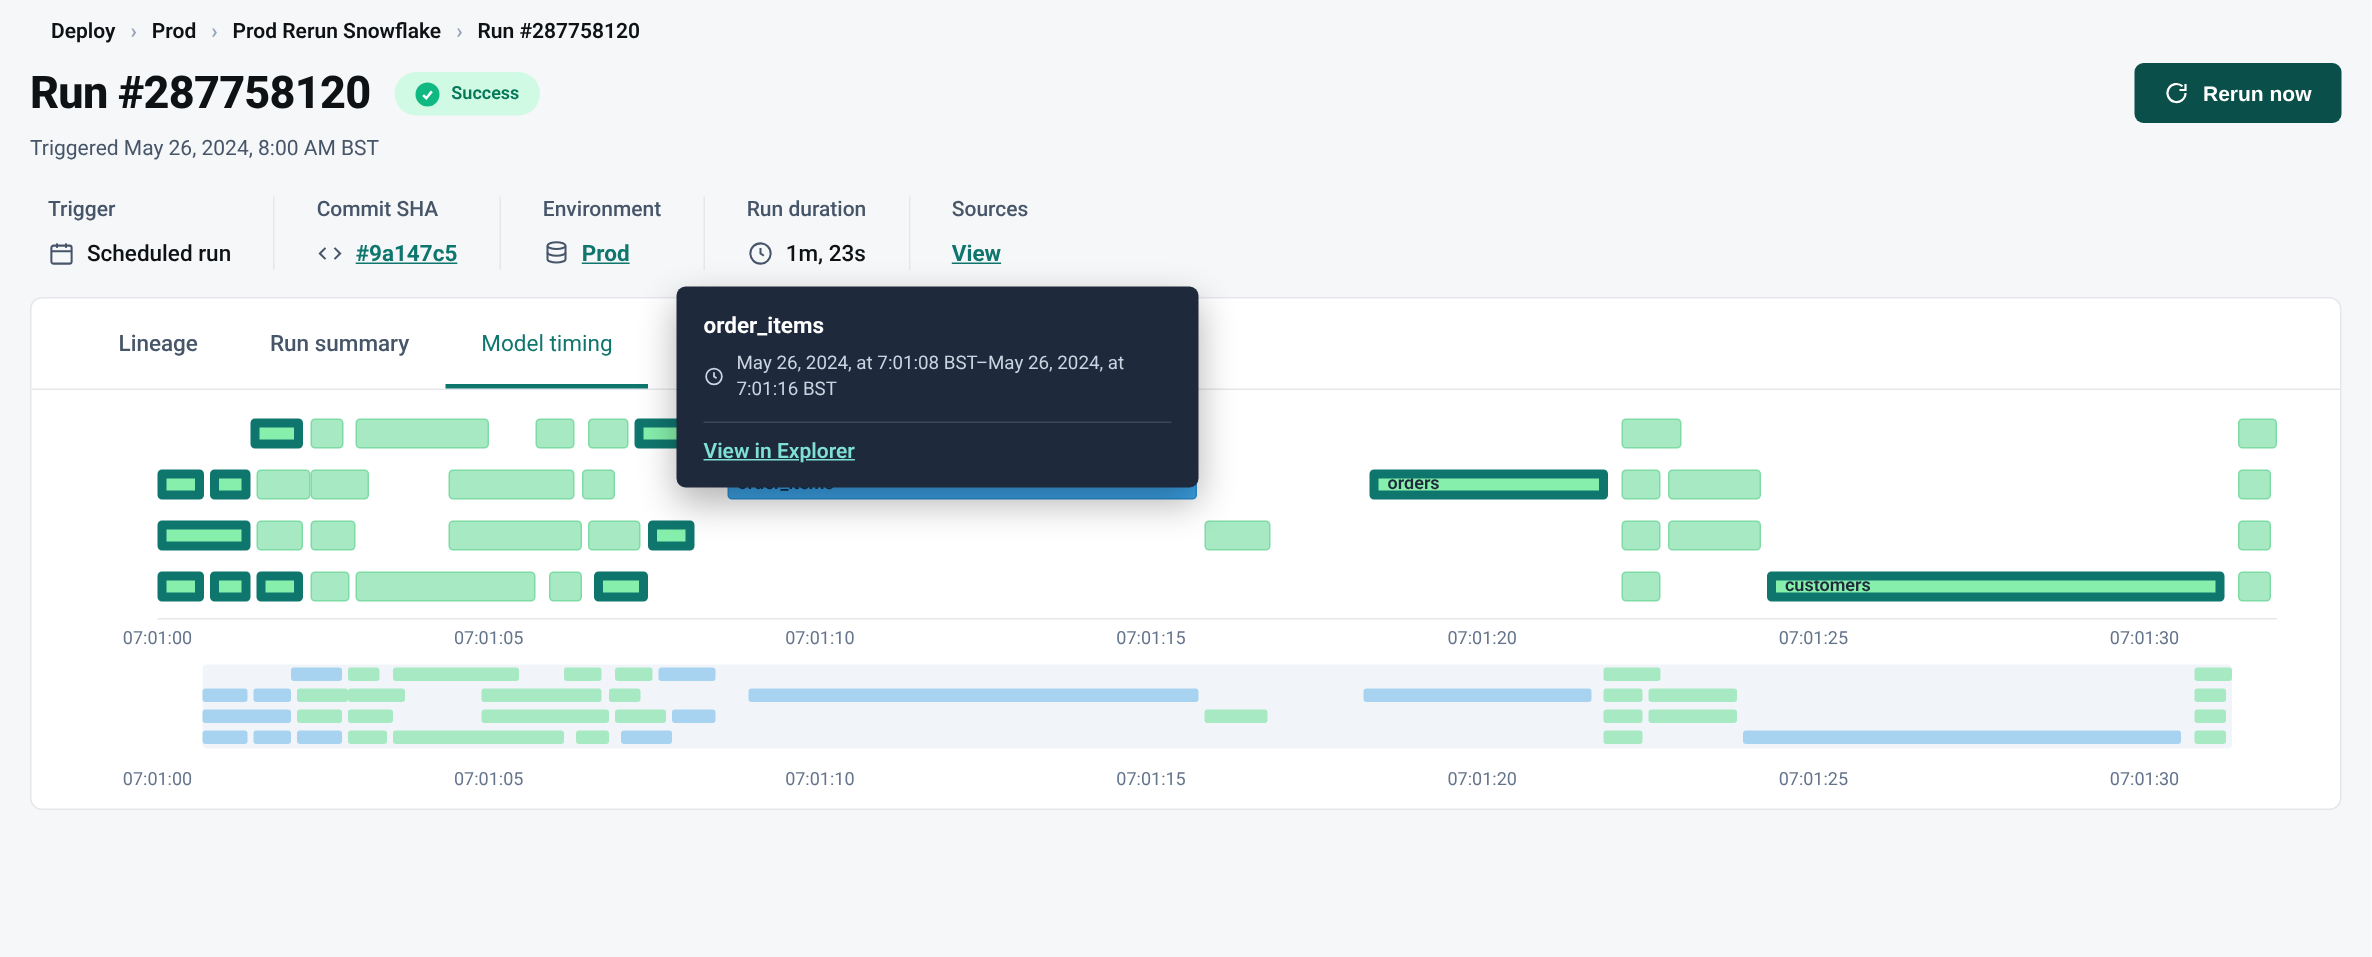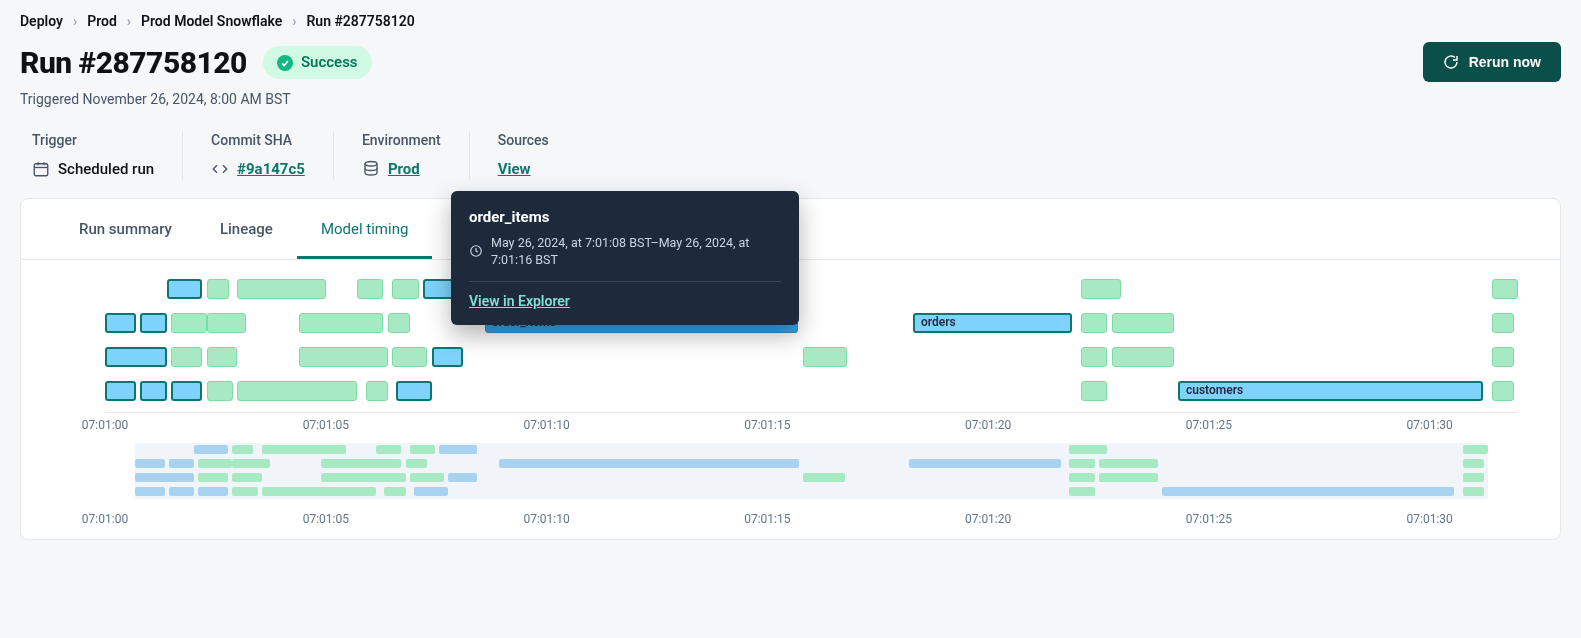--- a/index.html
+++ b/index.html
@@ -10,21 +10,21 @@
     font-size: 14px;
     line-height: 1.4;
   }
   a { text-decoration: none; }
 
   
   .breadcrumb {
     display: flex;
     align-items: center;
     gap: 10px;
-    padding: 12px 20px 6px 20px;
+    padding: 12px 20px 6px 34px;
     font-size: 14px;
     color: #475569;
     font-weight: 600;
   }
   .breadcrumb a { color: #0f1214; }
   .breadcrumb .sep { color: #94a3b8; }
   .breadcrumb .current { color: #0f1214; }
 
   
   .header {
@@ -32,21 +32,21 @@
     align-items: flex-start;
     justify-content: space-between;
     padding: 4px 20px 12px 20px;
   }
   .title-row { display:flex; align-items:center; gap:16px; }
   h1 { font-size: 30px; font-weight: 800; letter-spacing: -0.5px; }
   .badge-success {
     display:inline-flex; align-items:center; gap:8px;
     background:#d1fae5; color:#047857;
     padding:6px 14px; border-radius:18px; font-weight:600;
-    font-size:15px;
+    font-size:12px;
   }
   .badge-success .dot {
     width:16px; height:16px; border-radius:50%; background:#10b981;
     display:flex; align-items:center; justify-content:center;
   }
   .subtitle { color:#475569; margin-top:6px; font-size:14px; }
 
   .rerun-btn {
     background:#0b4f4a; color:#fff; border:none;
     padding:12px 20px; border-radius:6px; font-weight:600;
@@ -92,21 +92,21 @@
   
   .gantt-wrap { padding:18px 30px 10px 30px; position:relative; }
   .lanes { position:relative; height:135px; margin-left:54px; margin-right:12px; border-bottom:1px solid #e5e7eb; }
   .lane { position:absolute; left:0; right:0; height:22px; }
   .bar {
     position:absolute; height:20px; border-radius:3px; top:1px;
     display:flex; align-items:center; padding:0 6px; font-size:12px; font-weight:600;
     color:#1e293b; overflow:hidden; white-space:nowrap;
   }
   .bar.green { background:#a7e9c3; border:1px solid #7fdba6; }
-  .bar.blue  { background:#7dd3fc; border:2px solid #0f766e; }
+  .bar.blue  { background:#86efac; border:6px solid #0f766e; }
   .bar.blue-solid { background:#3ba3e8; border:1px solid #2d8fd1; color:#08304d; }
 
   .axis {
     position:relative; height:22px; margin-left:54px; margin-right:12px;
     color:#64748b; font-size:12px;
   }
   .tick { position:absolute; top:4px; transform:translateX(-50%); }
 
   
   .mini-wrap {
@@ -135,39 +135,39 @@
   .tooltip-link { color:#7ee0d6; font-size:14px; font-weight:600; text-decoration:underline; }
 </style>
 </head>
 <body>
 
 <nav class="breadcrumb" id="breadcrumb-nav">
     <a href="#">Deploy</a>
     <span class="sep">›</span>
     <a href="#">Prod</a>
     <span class="sep">›</span>
-    <a href="#">Prod Model Snowflake</a>
+    <a href="#">Prod Rerun Snowflake</a>
     <span class="sep">›</span>
     <span class="current">Run #287758120</span>
   </nav>
 
 <div class="header">
   <div>
     <div class="title-row">
       <h1>Run #287758120</h1>
       <span class="badge-success">
         <span class="dot">
           <svg width="10" height="10" viewBox="0 0 24 24" fill="none" stroke="#fff" stroke-width="4">
               <polyline points="5 13 10 18 19 7"></polyline>
             </svg>
         </span>
         <span>Success</span>
       </span>
     </div>
-    <div class="subtitle">Triggered November 26, 2024, 8:00 AM BST</div>
+    <div class="subtitle">Triggered May 26, 2024, 8:00 AM BST</div>
   </div>
   <button class="rerun-btn">
     <svg width="16" height="16" viewBox="0 0 24 24" fill="none" stroke="currentColor" stroke-width="2.2">
         <path d="M21 12a9 9 0 1 1-3-6.7"></path>
         <polyline points="21 3 21 9 15 9"></polyline>
       </svg>
     <span>Rerun now</span>
   </button>
 </div>
 
@@ -199,31 +199,41 @@
     <span class="meta-value">
       <svg class="icon" viewBox="0 0 24 24" fill="none" stroke="currentColor" stroke-width="1.8">
           <ellipse cx="12" cy="5" rx="8" ry="3"></ellipse>
           <path d="M4 5v6c0 1.7 3.6 3 8 3s8-1.3 8-3V5"></path>
           <path d="M4 11v6c0 1.7 3.6 3 8 3s8-1.3 8-3v-6"></path>
         </svg>
       <a href="#">Prod</a>
     </span>
   </div>
   <div class="meta-item">
+    <span class="meta-label">Run duration</span>
+    <span class="meta-value">
+      <svg class="icon" viewBox="0 0 24 24" fill="none" stroke="currentColor" stroke-width="1.8">
+          <circle cx="12" cy="12" r="9"></circle>
+          <polyline points="12 7 12 12 15 14"></polyline>
+        </svg>
+      <span>1m, 23s</span>
+    </span>
+  </div>
+  <div class="meta-item">
     <span class="meta-label">Sources</span>
     <span class="meta-value">
       <a href="#">View</a>
     </span>
   </div>
 </div>
 
 <div class="card">
   <div class="tabs">
+    <div class="tab">Lineage</div>
     <div class="tab">Run summary</div>
-    <div class="tab">Lineage</div>
     <div class="tab active">Model timing</div>
     <div class="tab" style="padding-right:6px;">A</div>
   </div>
 
   <div class="tooltip" style="left:430px; top:-8px;">
     <div class="tooltip-title">order_items</div>
     <div class="tooltip-row">
       <svg class="ticon" viewBox="0 0 24 24" fill="none" stroke="#cbd5e1" stroke-width="2">
           <circle cx="12" cy="12" r="9"></circle>
           <polyline points="12 7 12 12 15 14"></polyline>

